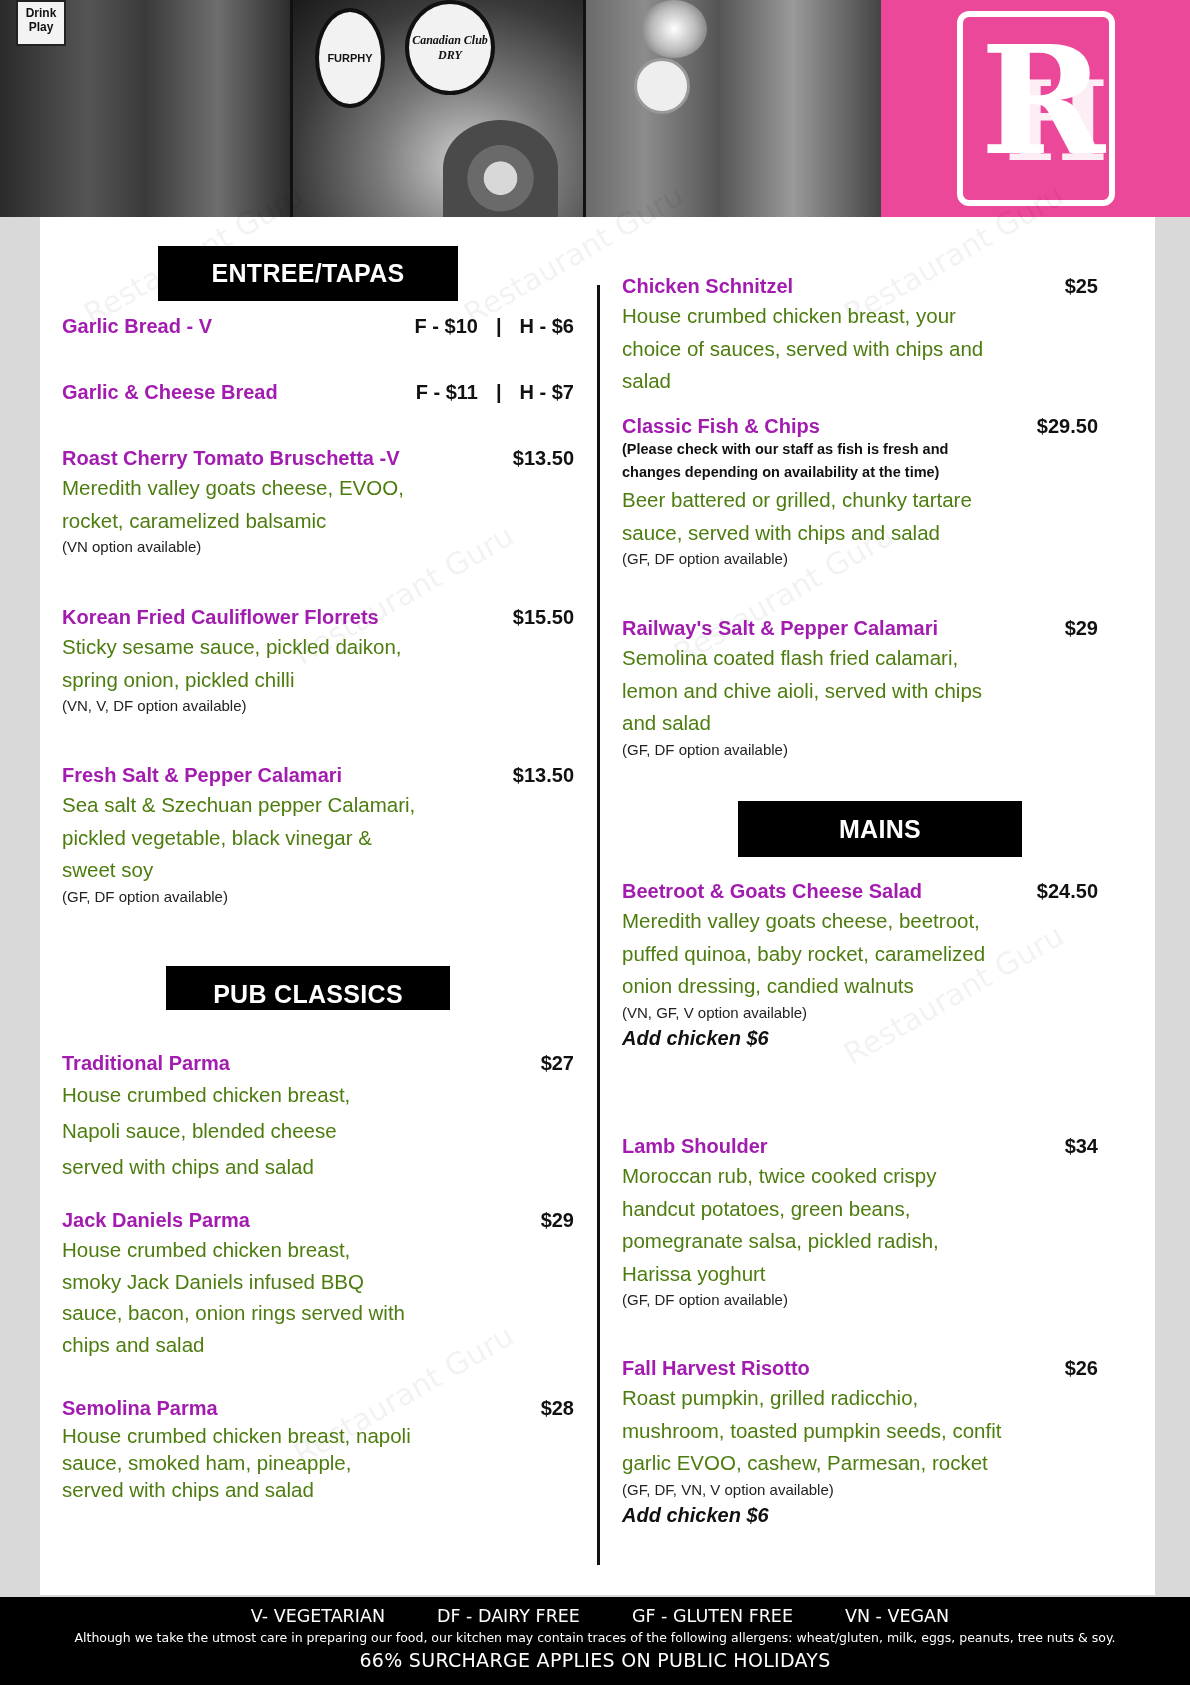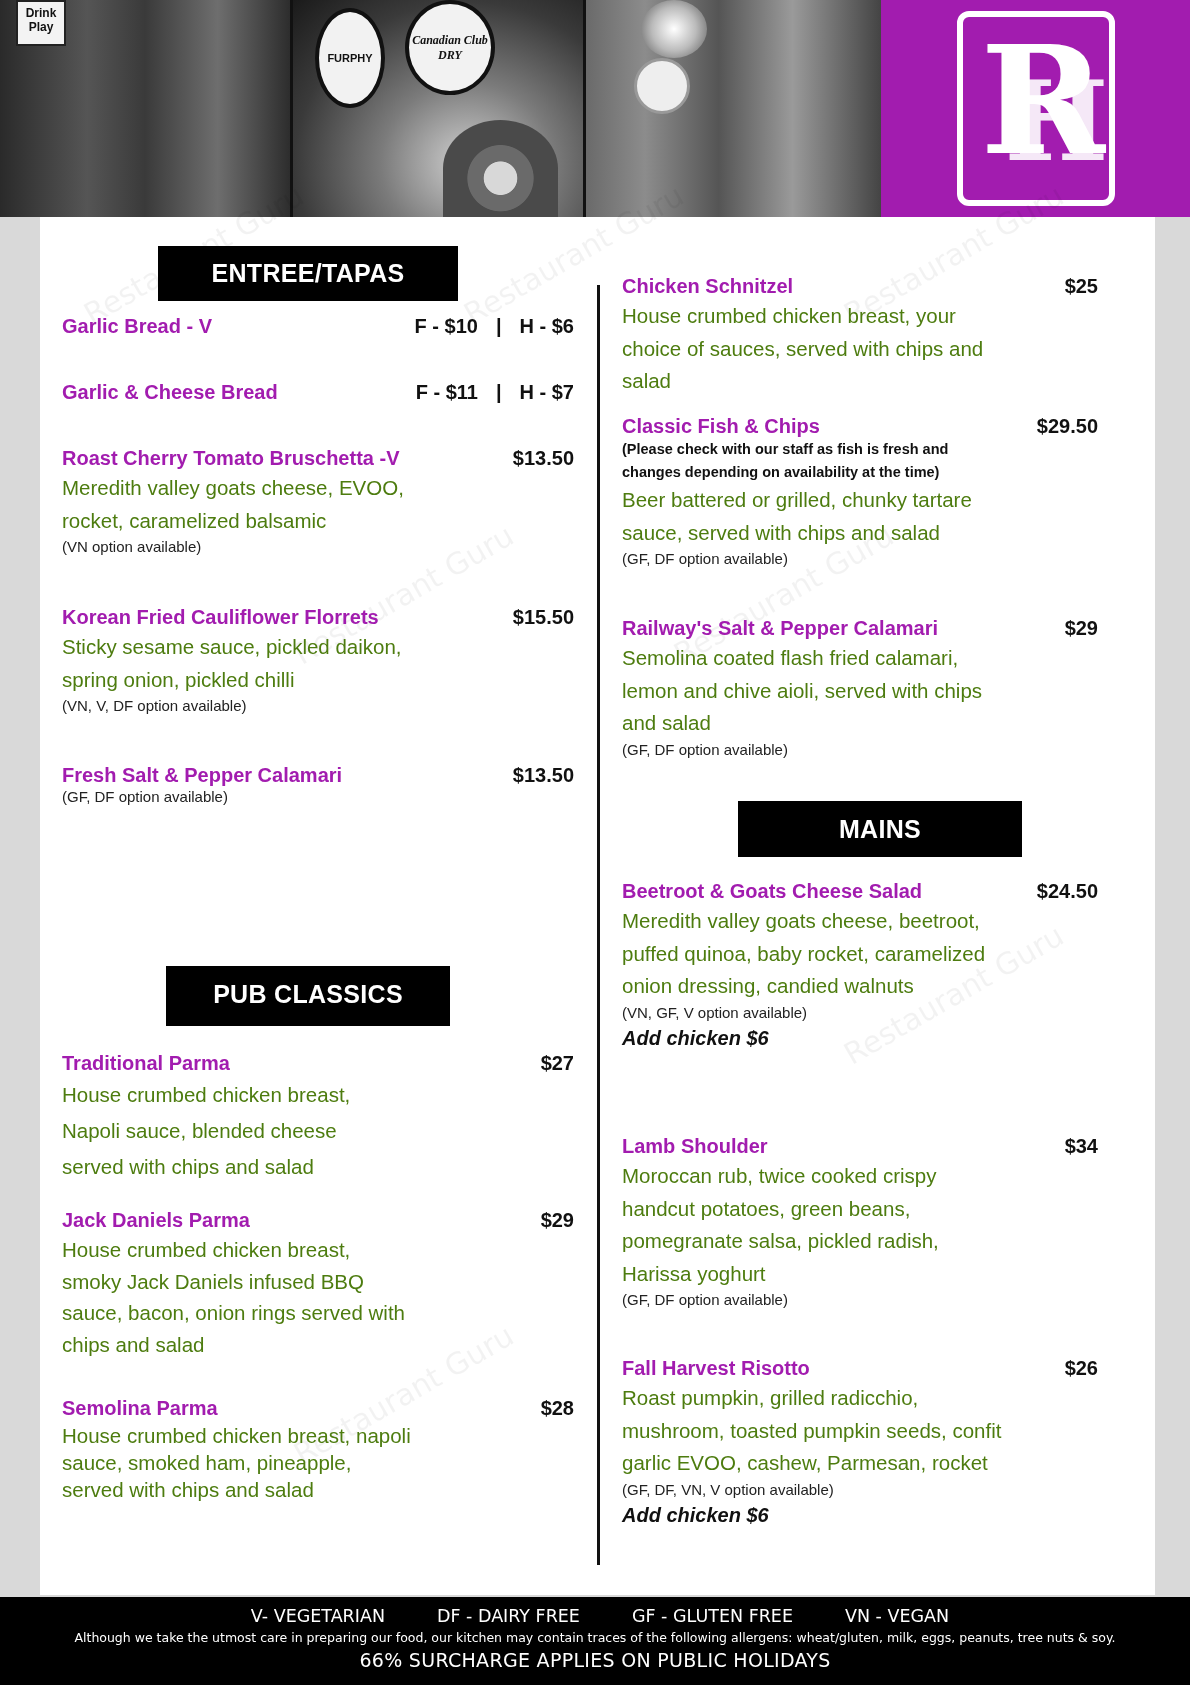--- a/index.html
+++ b/index.html
@@ -1,20 +1,20 @@
 <!DOCTYPE html>
 <html><head>
 <meta charset="utf-8">
 <style>
   * { box-sizing: border-box; margin: 0; padding: 0; }
   html, body { width: 1190px; height: 1685px; overflow: hidden; }
   body { background: #d9d9d9; font-family: "Liberation Sans", sans-serif; color: #111; position: relative; }
 
   
-  .banner { position: absolute; left: 0; top: 0; width: 1190px; height: 217px; display: flex; background: #a21caf; }
+  .banner { position: absolute; left: 0; top: 0; width: 1190px; height: 217px; display: flex; background: #ec4899; }
   .photo { height: 217px; position: relative; overflow: hidden; }
   .photo1 { width: 290px; background: linear-gradient(90deg, #2a2a2a 0%, #555 30%, #3a3a3a 50%, #6e6e6e 75%, #2d2d2d 100%); }
   .photo2 { width: 290px; background: radial-gradient(ellipse at 60% 75%, #cfcfcf 0%, #7b7b7b 35%, #3a3a3a 70%, #1a1a1a 100%); }
   .photo3 { width: 295px; background: linear-gradient(90deg, #6a6a6a 0%, #8c8c8c 20%, #555 45%, #9a9a9a 70%, #444 100%); }
   .photo-sep { width: 3px; background: #111; }
   .sign { position: absolute; left: 16px; top: 0; width: 50px; height: 46px; background: #f3f3f3; border: 2px solid #222; font-size: 12px; font-weight: bold; line-height: 14px; text-align: center; padding-top: 4px; color: #111; }
   .tap { position: absolute; border-radius: 50%; background: #f2f2f2; border: 4px solid #111; display: flex; align-items: center; justify-content: center; text-align: center; font-weight: bold; color: #111; }
   .tap1 { left: 22px; top: 8px; width: 70px; height: 100px; font-size: 11px; }
   .tap2 { left: 112px; top: 0; width: 90px; height: 95px; font-size: 12px; font-family: "Liberation Serif", serif; font-style: italic; }
   .keg { position: absolute; left: 150px; top: 120px; width: 115px; height: 97px; border-radius: 50% 50% 0 0; background: radial-gradient(circle at 50% 60%, #d8d8d8 0 20%, #6a6a6a 21% 40%, #4a4a4a 41% 100%); }
@@ -133,24 +133,25 @@
       </div>
       <div class="item-desc" style="width:390px;">Sticky sesame sauce, pickled daikon, spring onion, pickled chilli</div>
       <div class="item-note">(VN, V, DF option available)</div>
     </div>
 
     <div class="item" style="top:547px;">
       <div class="item-row">
         <span class="item-name">Fresh Salt &amp; Pepper Calamari</span>
         <span class="item-price">$13.50</span>
       </div>
-      <div class="item-note">(GF, DF option available)</div>
-    </div>
-
-    <div class="section-header" style="left:104px;top:749px;width:284px;height:60px;line-height:56px;">PUB CLASSICS</div>
+      <div class="item-desc" style="width:360px;">Sea salt &amp; Szechuan pepper Calamari, pickled vegetable, black vinegar &amp; sweet soy</div>
+      <div class="item-note">(GF, DF option available)</div>
+    </div>
+
+    <div class="section-header" style="left:104px;top:749px;width:284px;height:44px;line-height:56px;">PUB CLASSICS</div>
 
     <div class="item" style="top:835px;">
       <div class="item-row">
         <span class="item-name">Traditional Parma</span>
         <span class="item-price">$27</span>
       </div>
       <div class="item-desc" style="width:340px;line-height:36px;">House crumbed chicken breast, Napoli sauce, blended cheese served with chips and salad</div>
     </div>
 
     <div class="item" style="top:992px;">

